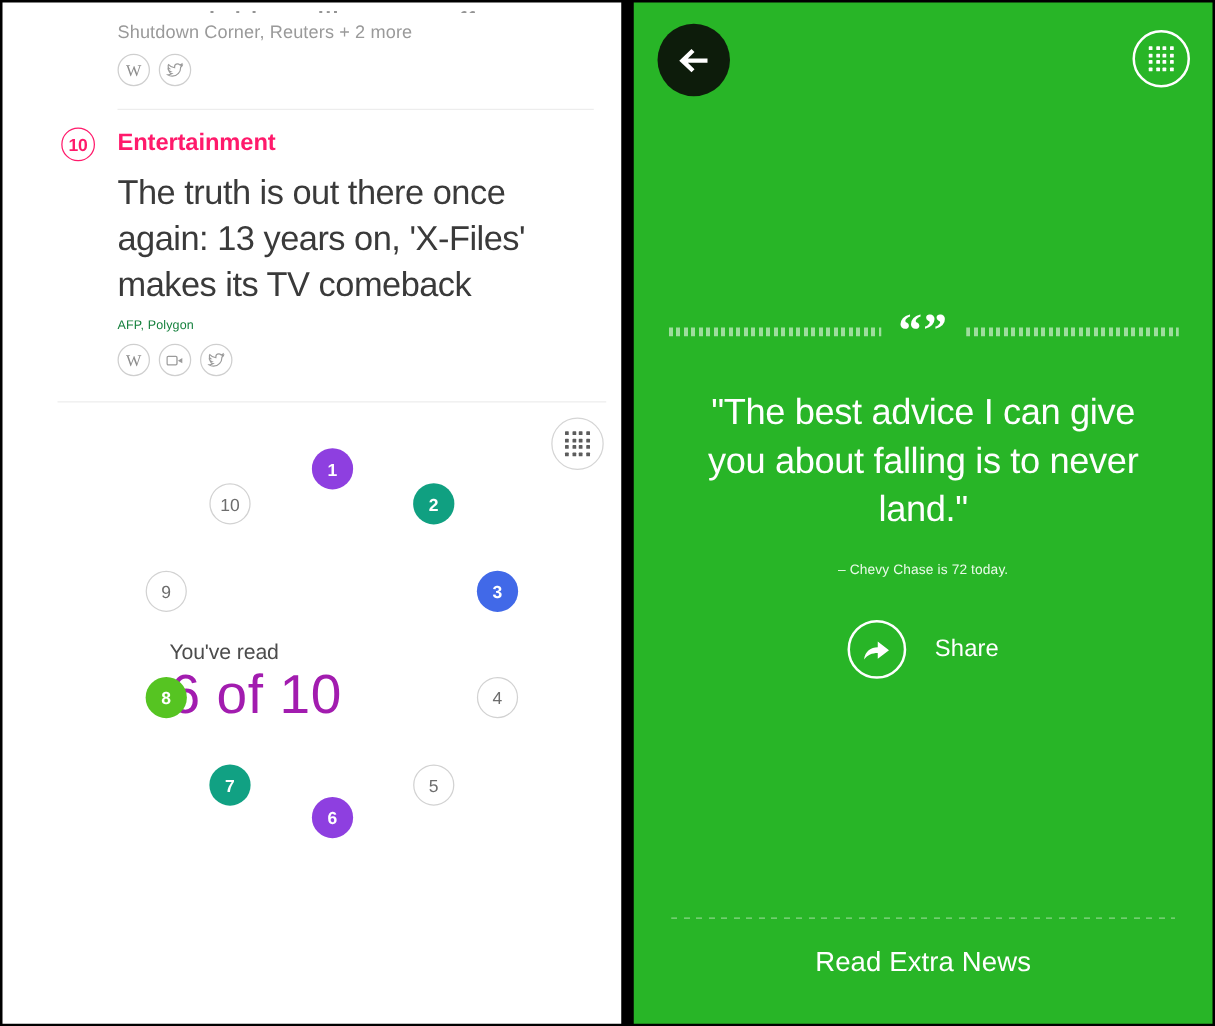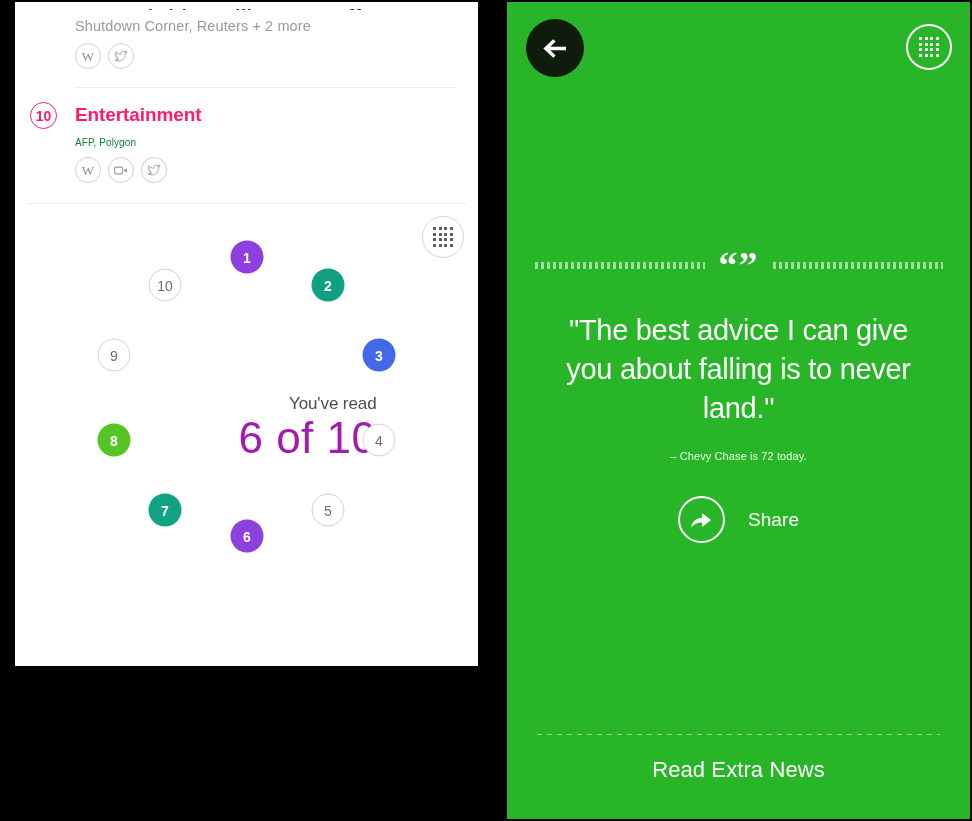--- a/index.html
+++ b/index.html
@@ -16,26 +16,27 @@
   .screens {
     position: relative;
     width: 972px;
     height: 821px;
     background: #000000;
   }
 
   
   .left-panel {
     position: absolute;
-    left: 15px;
+    left: 2px;
     top: 2px;
     width: 463px;
-    height: 664px;
+    height: 817px;
     background: #ffffff;
     overflow: hidden;
+    padding-left: 32px;
   }
 
   .story-block {
     padding: 0 0 0 0;
   }
 
   .story-top {
     padding: 0 22px 0 60px;
   }
   .cut-headline {
@@ -200,21 +201,21 @@
   .dot.read {
     color: #ffffff;
     border: none;
   }
 
   .dial-center {
     position: absolute;
     left: 50%;
     top: 190px;
     transform: translate(-50%, 0);
-    text-align: right;
+    text-align: left;
     width: 260px;
   }
   .dial-center .label {
     color: #4c4c4c;
     font-size: 17px;
     letter-spacing: -0.1px;
   }
   .dial-center .count {
     color: #a21caf;
     font-size: 44px;
@@ -374,20 +375,21 @@
         </div>
       </div>
       <div class="divider"></div>
     </div>
 
     <div class="story-main">
       <div class="cat-row">
         <span class="num-badge">10</span>
         <span class="category">Entertainment</span>
       </div>
+      <div class="headline">The truth is out there once again: 13 years on, 'X-Files' makes its TV comeback</div>
       <div class="byline">AFP, Polygon</div>
       <div class="icon-row">
         <span class="src-icon">
           <span class="wletter">W</span>
         </span>
         <span class="src-icon">
           <svg width="14" height="11" viewBox="0 0 22 15" fill="none" stroke="#9b9b9b" stroke-width="1.7">
             <rect x="1" y="2.2" width="12.5" height="10.6" rx="1.6"></rect>
             <path d="M14.6 7.5l5.6-3.4v6.8z" fill="#9b9b9b" stroke="none"></path>
           </svg>

